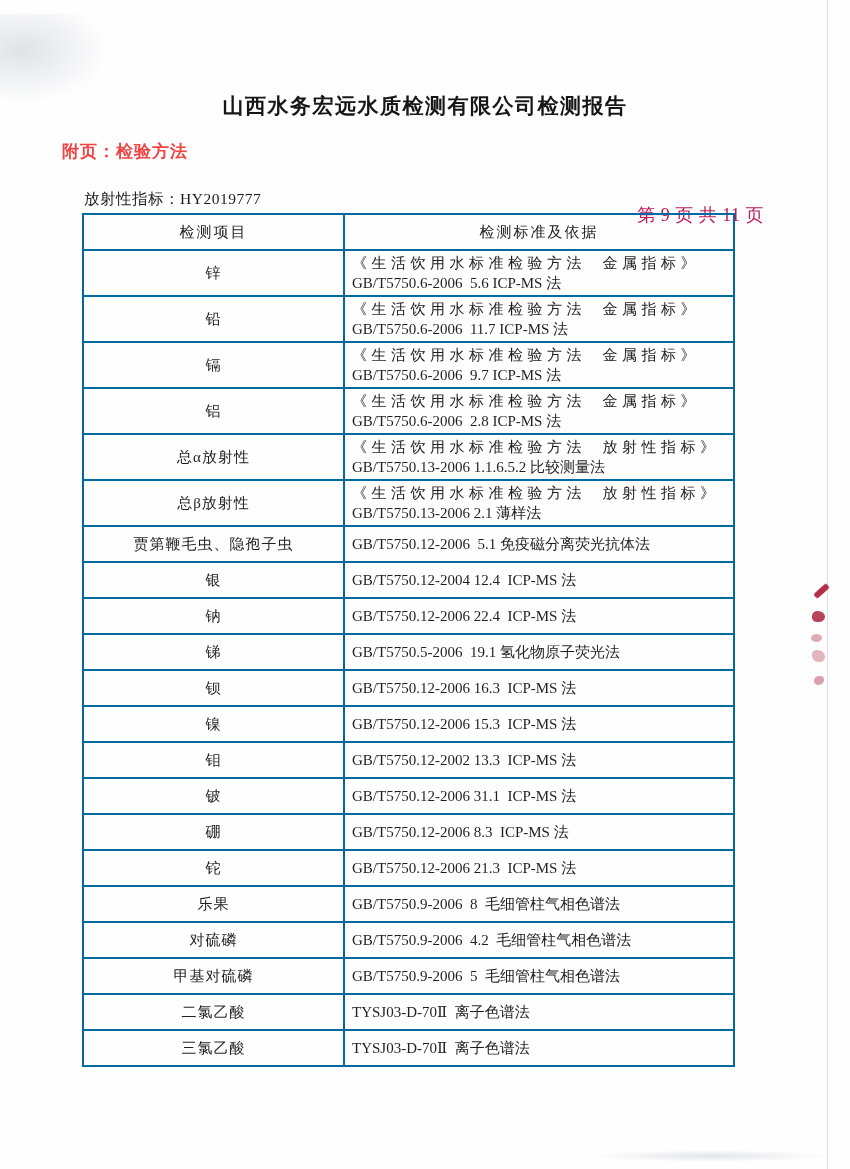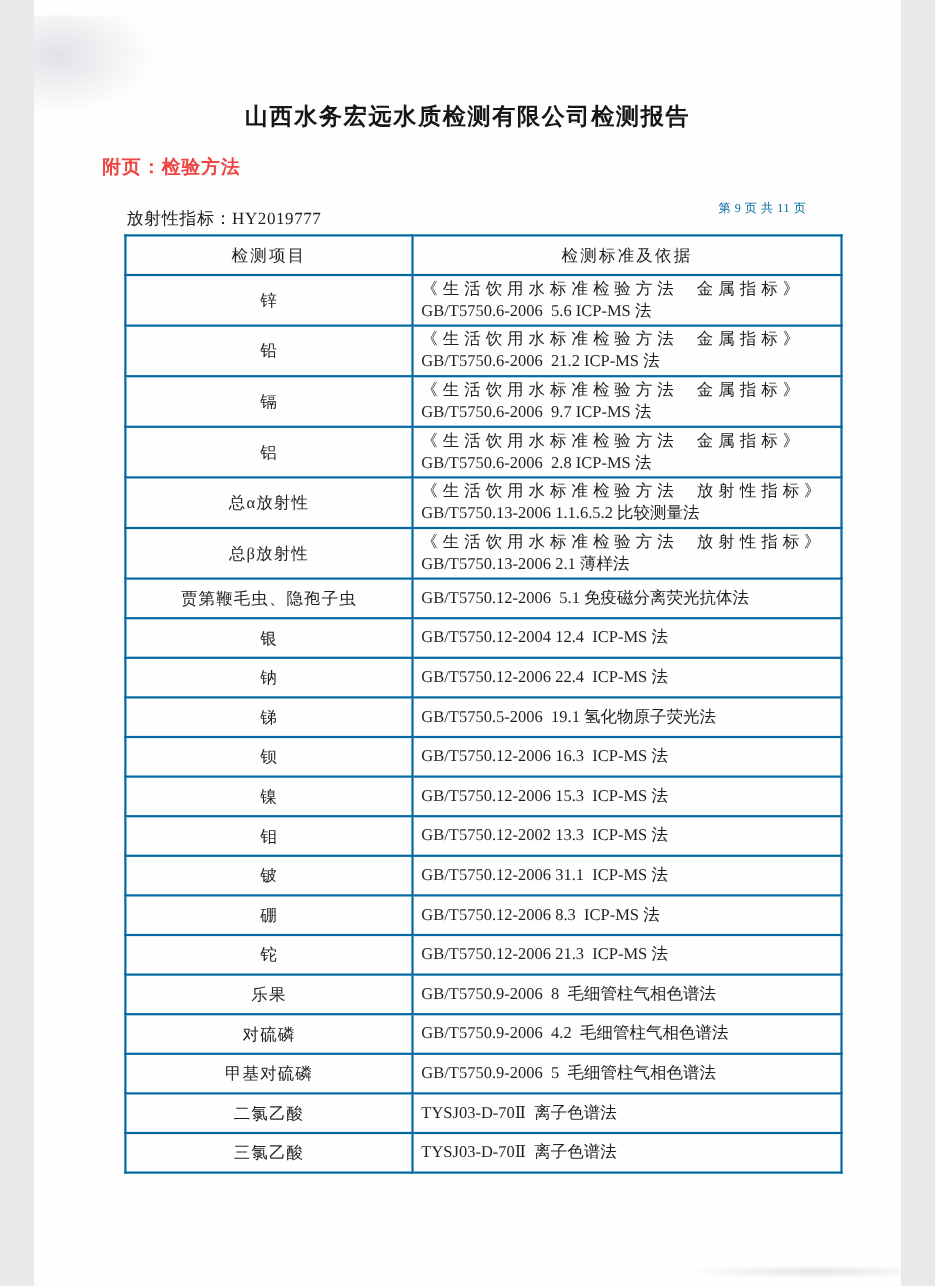--- a/index.html
+++ b/index.html
@@ -1,17 +1,17 @@
 <!DOCTYPE html>
 <html><head>
 <meta charset="utf-8">
 <style>
   html,body{margin:0;padding:0;background:#e9e9ec;}
   .sheet{
-    position:relative;width:788px;height:1169px;margin:0 auto;
+    position:relative;width:850px;height:1169px;margin:0 auto;
     background:#fefefe;overflow:hidden;
     font-family:"Liberation Serif","DejaVu Serif",serif;
     color:#1f1f1f;
   }
   
   .corner-shade{
     position:absolute;left:0;top:14px;width:110px;height:90px;
     background:radial-gradient(ellipse at 20% 40%, rgba(190,192,202,.45), rgba(190,192,202,0) 70%);
     pointer-events:none;
   }
@@ -33,22 +33,22 @@
   .appendix{
     position:absolute;left:62px;top:140px;
     font-family:"Liberation Sans","DejaVu Sans",sans-serif;
     font-weight:bold;font-size:17px;letter-spacing:1px;color:#ef4444;
   }
   .report-no{
     position:absolute;left:84px;top:189px;
     font-size:15.5px;letter-spacing:.5px;color:#1c1c1c;
   }
   .page-indicator{
-    position:absolute;right:86px;top:182px;
-    font-size:11px;letter-spacing:.5px;color:#0369a1;
+    position:absolute;right:86px;top:203px;
+    font-size:18px;letter-spacing:.5px;color:#be185d;
   }
   
   table.methods{
     position:absolute;left:82px;top:213px;width:651px;
     border-collapse:collapse;table-layout:fixed;
   }
   table.methods col.c1{width:261px;}
   table.methods col.c2{width:390px;}
   table.methods th,table.methods td{
     border:2px solid #0369a1;
@@ -101,21 +101,21 @@
           <td class="item-cell">锌</td>
           <td class="method-cell">
             <div class="spread">《生活饮用水标准检验方法  金属指标》</div>
             <div>GB/T5750.6-2006  5.6 ICP-MS 法</div>
           </td>
         </tr>
         <tr class="row-tall">
           <td class="item-cell">铅</td>
           <td class="method-cell">
             <div class="spread">《生活饮用水标准检验方法  金属指标》</div>
-            <div>GB/T5750.6-2006  21.2 ICP-MS 法</div>
+            <div>GB/T5750.6-2006  11.7 ICP-MS 法</div>
           </td>
         </tr>
         <tr class="row-tall">
           <td class="item-cell">镉</td>
           <td class="method-cell">
             <div class="spread">《生活饮用水标准检验方法  金属指标》</div>
             <div>GB/T5750.6-2006  9.7 ICP-MS 法</div>
           </td>
         </tr>
         <tr class="row-tall">

